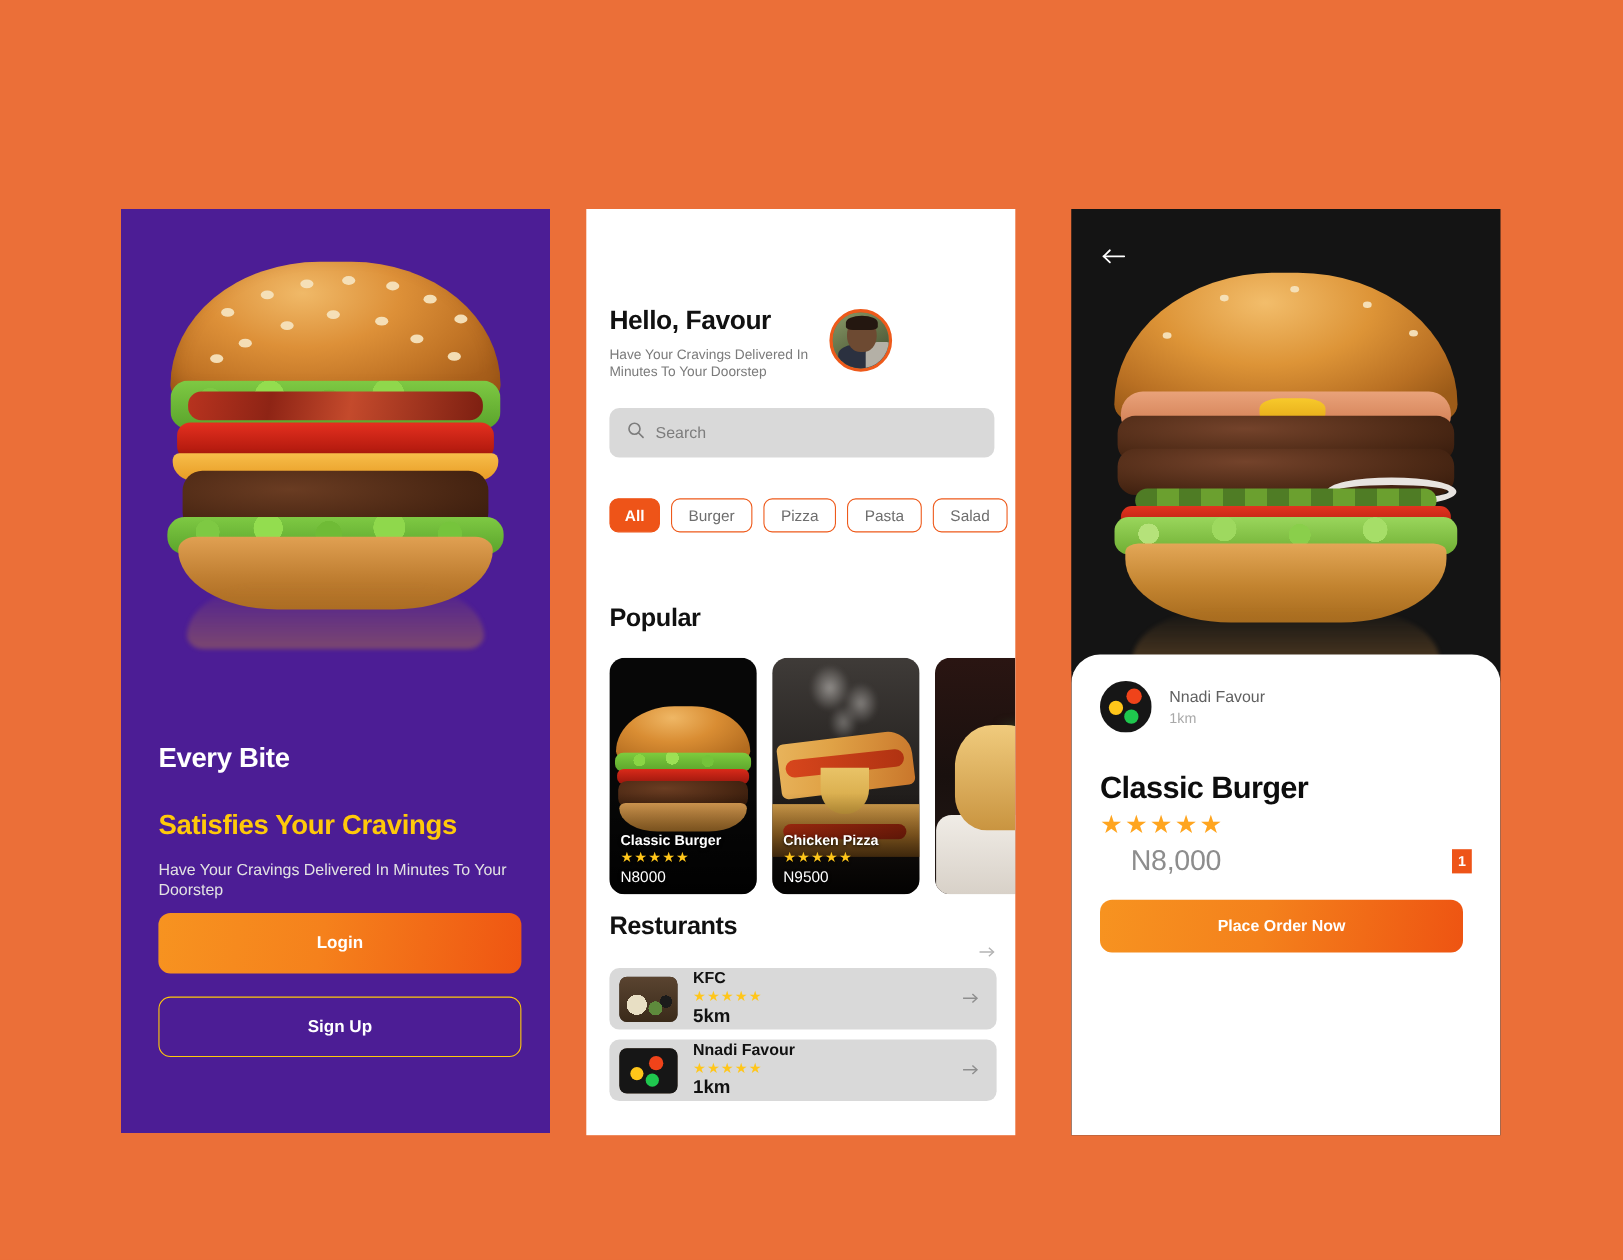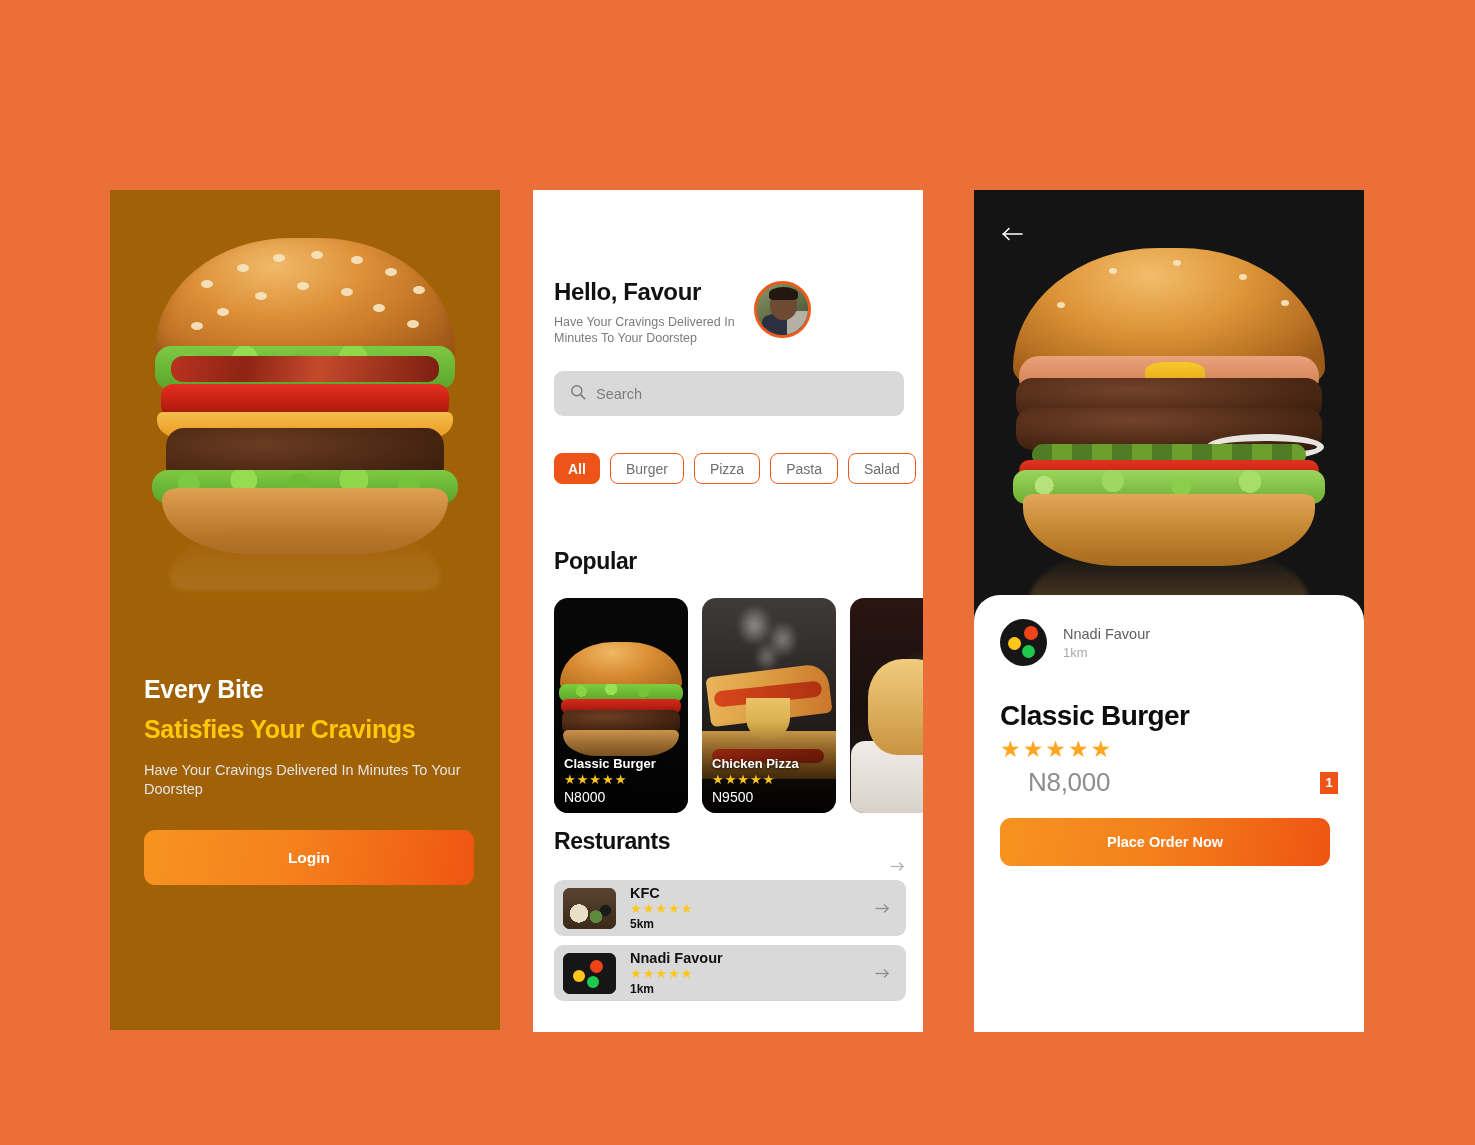--- a/index.html
+++ b/index.html
@@ -26,21 +26,21 @@
     position: absolute;
     overflow: hidden;
   }
 
   
   #screen-onboarding {
     left: 110px;
     top: 190px;
     width: 390px;
     height: 840px;
-    background: #a16207;
+    background: #4c1d95;
   }
 
   .hero-img {
     position: absolute;
     left: 0;
     top: 0;
     width: 390px;
     height: 400px;
   }
 
@@ -123,21 +123,21 @@
   .onb-title {
     color: #ffffff;
     font-size: 25px;
     font-weight: bold;
     letter-spacing: -.3px;
   }
   .onb-title-accent {
     color: #FFC90A;
     font-size: 25px;
     font-weight: bold;
-    margin-top: 11px;
+    margin-top: 32px;
     letter-spacing: -.3px;
   }
   .onb-sub {
     color: #e3e3e3;
     font-size: 14.5px;
     line-height: 1.3;
     margin-top: 17px;
     width: 318px;
   }
   .btn-login {
@@ -515,21 +515,21 @@
     position: absolute; inset: 0;
     background: #161616;
   }
   .dot { position: absolute; border-radius: 50%; }
   .dot-red { background: #F0431A; }
   .dot-yellow { background: #FFC61A; }
   .dot-green { background: #1FC84E; }
 
   .rest-info { flex: 1; }
   .rest-name { font-size: 14.5px; font-weight: bold; color: #111; }
-  .rest-dist { font-size: 12px; font-weight: bold; color: #111; margin-top: 2px; }
+  .rest-dist { font-size: 17px; font-weight: bold; color: #111; margin-top: 2px; }
   .rest-stars { display: flex; gap: 1px; margin: 1px 0; }
   .rest-stars .star { font-size: 13px; text-shadow: none; }
 
   .arrow-right { color: #8e8e8e; font-size: 15px; }
 
   
   #screen-detail {
     left: 974px;
     top: 190px;
     width: 390px;
@@ -726,20 +726,21 @@
       </div>
     </div>
 
     <div class="onb-copy">
       <div class="onb-title">Every Bite</div>
       <div class="onb-title-accent">Satisfies Your Cravings</div>
       <div class="onb-sub">Have Your Cravings Delivered In Minutes To Your Doorstep</div>
     </div>
 
     <button class="btn-login">Login</button>
+    <button class="btn-signup">Sign Up</button>
   </div>
 
   <div class="panel" id="screen-home">
 
     <div class="greet-row">
       <div>
         <div class="greet-title">Hello, Favour</div>
         <div class="greet-sub">Have Your Cravings Delivered In Minutes To Your Doorstep</div>
       </div>
       <div class="avatar">

